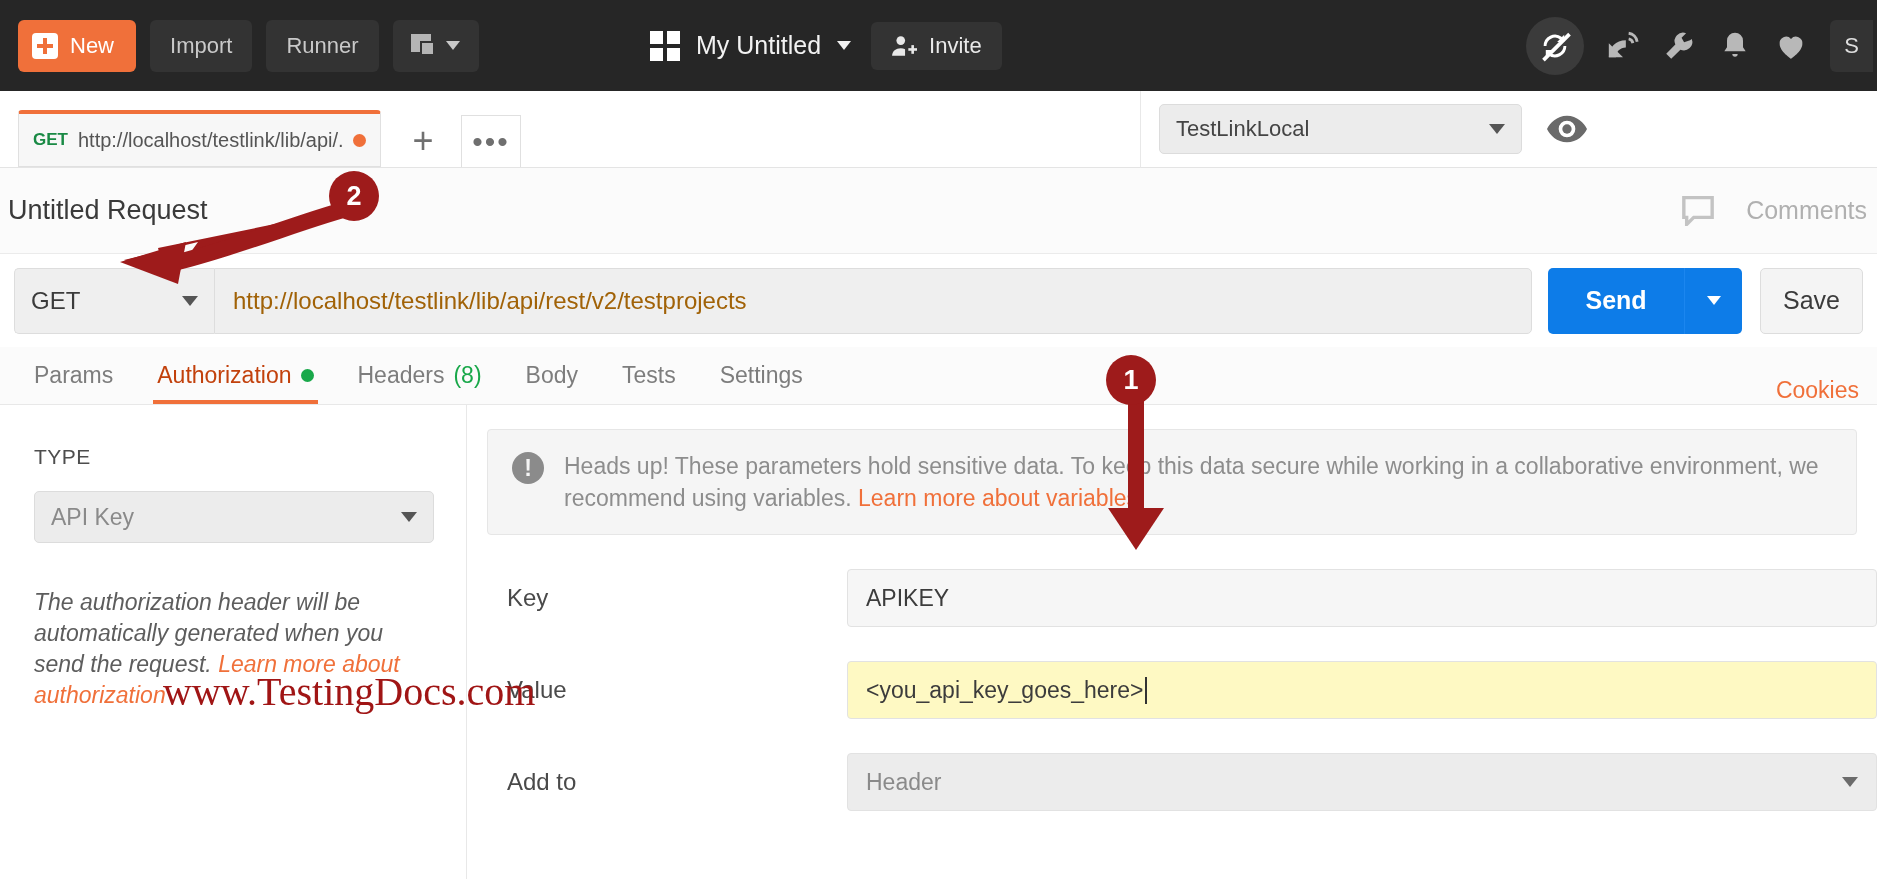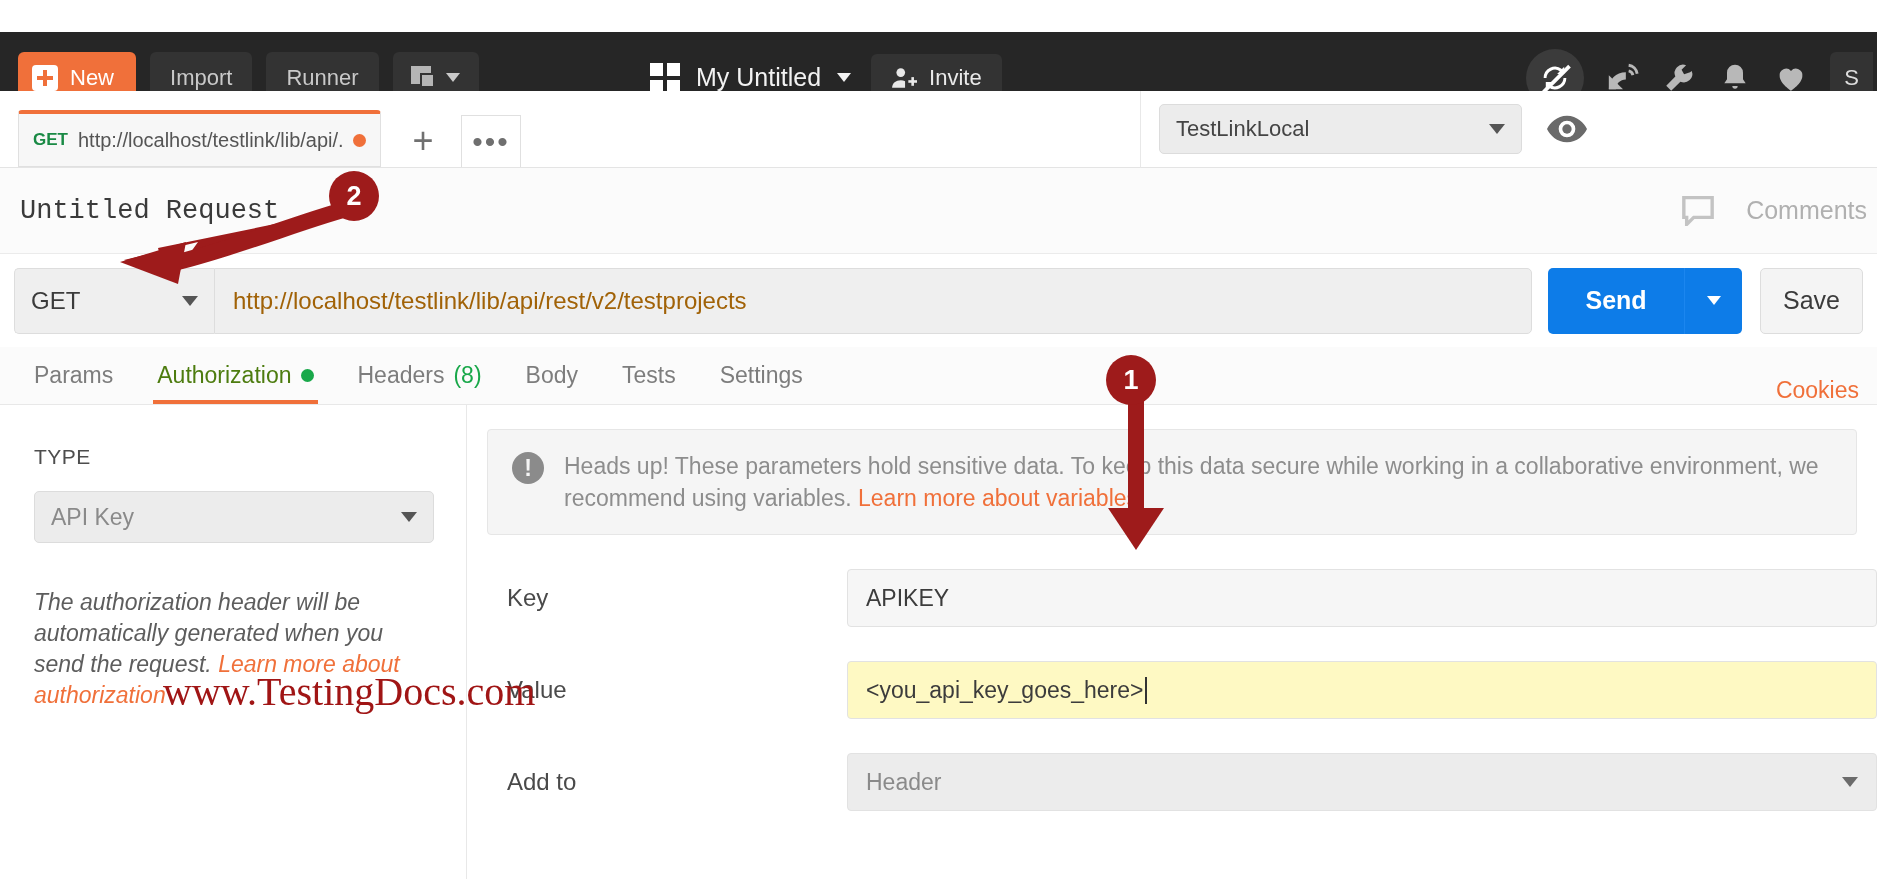--- a/index.html
+++ b/index.html
@@ -6,21 +6,21 @@
   html, body {
     width: 1877px; height: 879px;
     font-family: "Liberation Sans", sans-serif;
     background: #fff; overflow: hidden;
   }
   #app { position: relative; width: 1877px; height: 879px; }
 
   
   .topbar {
     position: absolute; left: 0; top: 0; width: 1877px; height: 91px;
-    background: #262626; display: flex; align-items: center; margin-top: 32px;
+    background: #262626; display: flex; align-items: center;
   }
   .topbar-left { display: flex; align-items: center; gap: 14px; padding-left: 18px; }
   .btn-new {
     background: #f0703a; color: #fff; border-radius: 6px;
     height: 52px; padding: 0 22px 0 14px;
     display: flex; align-items: center; gap: 12px;
     font-size: 22px; cursor: pointer;
   }
   .plus-box {
     width: 26px; height: 26px; background: #fff; border-radius: 4px;
@@ -104,21 +104,21 @@
     padding: 0 16px; color: #444; font-size: 22px; cursor: pointer;
   }
   .env-caret { width:0;height:0;border-left:8px solid transparent;border-right:8px solid transparent;border-top:10px solid #555; }
   .eye-box { width: 62px; height: 50px; display:flex; align-items:center; justify-content:center; cursor:pointer; }
 
   
   .reqhead {
     position: absolute; left: 0; top: 168px; width: 1877px; height: 86px;
     background: #fbfbfb; display: flex; align-items: center; border-bottom: 1px solid #ebebeb;
   }
-  .req-title { padding-left: 20px; font-size: 27px; color: #3a3a3a; font-family: Liberation Mono, monospace; }
+  .req-title { padding-left: 8px; font-size: 27px; color: #3a3a3a; }
   .comments {
     position: absolute; right: 10px; display: flex; align-items: center; gap: 31px;
     color: #b0b0b0; font-size: 25px; cursor: pointer;
   }
 
   
   .urlrow { position: absolute; left: 0; top: 254px; width: 1877px; height: 93px;
     background: #fff; display: flex; align-items: center; padding: 0 14px; gap: 0; }
   .method-sel {
     width: 200px; height: 66px; background: #efefef; border: 1px solid #dddddd; border-right: none;
@@ -147,21 +147,21 @@
   
   .reqtabs {
     position: absolute; left: 0; top: 347px; width: 1877px; height: 58px;
     background: #fbfbfb; display: flex; align-items: flex-end; border-bottom: 1px solid #e8e8e8;
   }
   .rt {
     height: 58px; padding: 0 22px; display: flex; align-items: center; gap: 9px;
     font-size: 23px; color: #7d7d7d; cursor: pointer; position: relative;
   }
   .rt:first-child { margin-left: 12px; }
-  .rt.active { color: #4d7c0f; }
+  .rt.active { color: #c2410c; }
   .rt.active::after {
     content: ""; position: absolute; left: 18px; right: 18px; bottom: 0; height: 4px; background: #f0703a;
   }
   .rt .green-dot { width: 13px; height: 13px; border-radius: 50%; background: #19a84a; }
   .rt .count { color: #19a84a; }
   .cookies-link { position: absolute; right: 18px; color: #f0703a; font-size: 23px; cursor: pointer; }
 
   
   .authwrap { position: absolute; left: 0; top: 405px; width: 1877px; bottom: 0; display: flex; background: #fff; }
   .auth-left { width: 467px; border-right: 1px solid #e8e8e8; padding: 40px 34px 0 34px; position: relative; }

